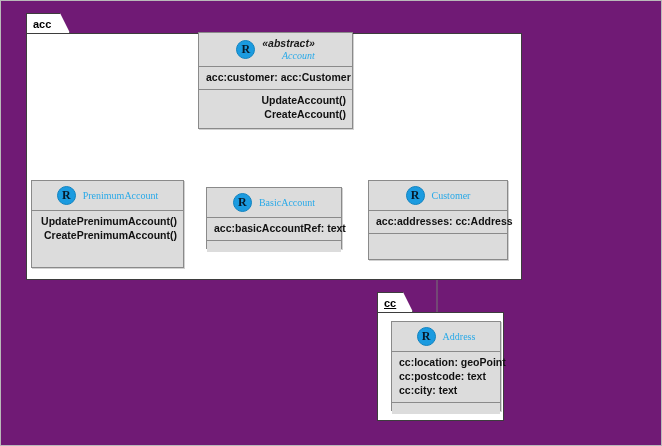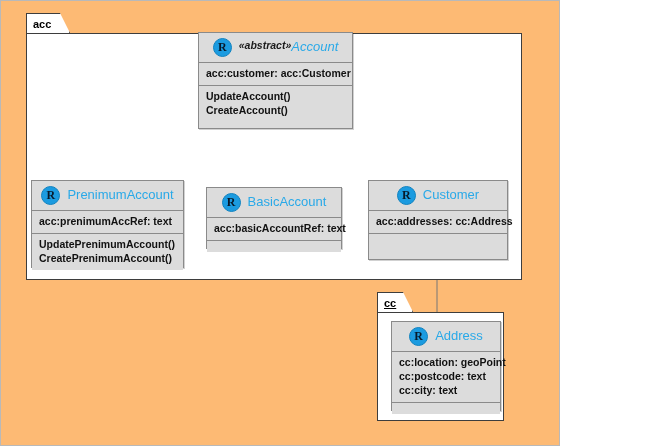--- a/index.html
+++ b/index.html
@@ -10,25 +10,25 @@
   body {
     width: 662px;
     height: 446px;
     position: relative;
     font-family: "Liberation Sans", sans-serif;
     overflow: hidden;
   }
   #canvas {
     position: absolute;
     left: 0; top: 0;
-    width: 560px;
+    width: 662px;
     height: 446px;
     border: 1px solid #b9b9b9;
     box-sizing: border-box;
-    background: #fdba74;
+    background: #701a75;
   }
   
   #edges {
     position: absolute;
     left: 0; top: 0;
     width: 662px;
     height: 446px;
     pointer-events: none;
   }
   
@@ -84,44 +84,45 @@
     color: #071a2b;
     font-weight: bold;
     font-size: 12px;
     line-height: 17px;
     text-align: center;
     flex: 0 0 auto;
     font-family: "Liberation Serif", serif;
   }
   .title-col {
     display: flex;
-    flex-direction: row;
-    align-items: flex-start;
+    flex-direction: column;
+    align-items: flex-end;
     line-height: 1.12;
   }
   .stereotype {
     font-size: 10.5px;
     font-style: italic;
     font-weight: bold;
     color: #1a1a1a;
   }
   .cls-name {
-    font-size: 13px;
+    font-size: 10px;
     color: #29a9e8;
     white-space: nowrap;
+    font-family: Liberation Serif, serif;
   }
   .cls-name.abstract { font-style: italic; }
   .compartment {
     box-sizing: border-box;
     border-bottom: 1px solid #8a8a8a;
     background: #dcdcdc;
     padding: 4px 6px 4px 7px;
     font-weight: bold;
   }
-  .compartment:last-child { border-bottom: none; }
+  .compartment:last-child { border-bottom: none; text-align: right; }
   .compartment.empty { min-height: 11px; padding: 0; }
   .feature {
     font-size: 10.5px;
     color: #111111;
     line-height: 1.32;
     white-space: nowrap;
   }
 </style>
 </head>
 <body>
@@ -183,23 +184,20 @@
   </div>
 
   <div class="uml-class" style="left:30px; top:179px; width:153px; height:88px;">
     <div class="uml-head" style="min-height:26px;">
       <span class="r-badge">R</span>
       <span class="title-col">
         <span class="cls-name">PrenimumAccount</span>
       </span>
     </div>
     <div class="compartment">
-      <div class="feature">acc:prenimumAccRef: text</div>
-    </div>
-    <div class="compartment">
       <div class="feature">UpdatePrenimumAccount()</div>
       <div class="feature">CreatePrenimumAccount()</div>
     </div>
   </div>
 
   <div class="uml-class" style="left:205px; top:186px; width:136px; height:62px;">
     <div class="uml-head" style="min-height:26px;">
       <span class="r-badge">R</span>
       <span class="title-col">
         <span class="cls-name">BasicAccount</span>

